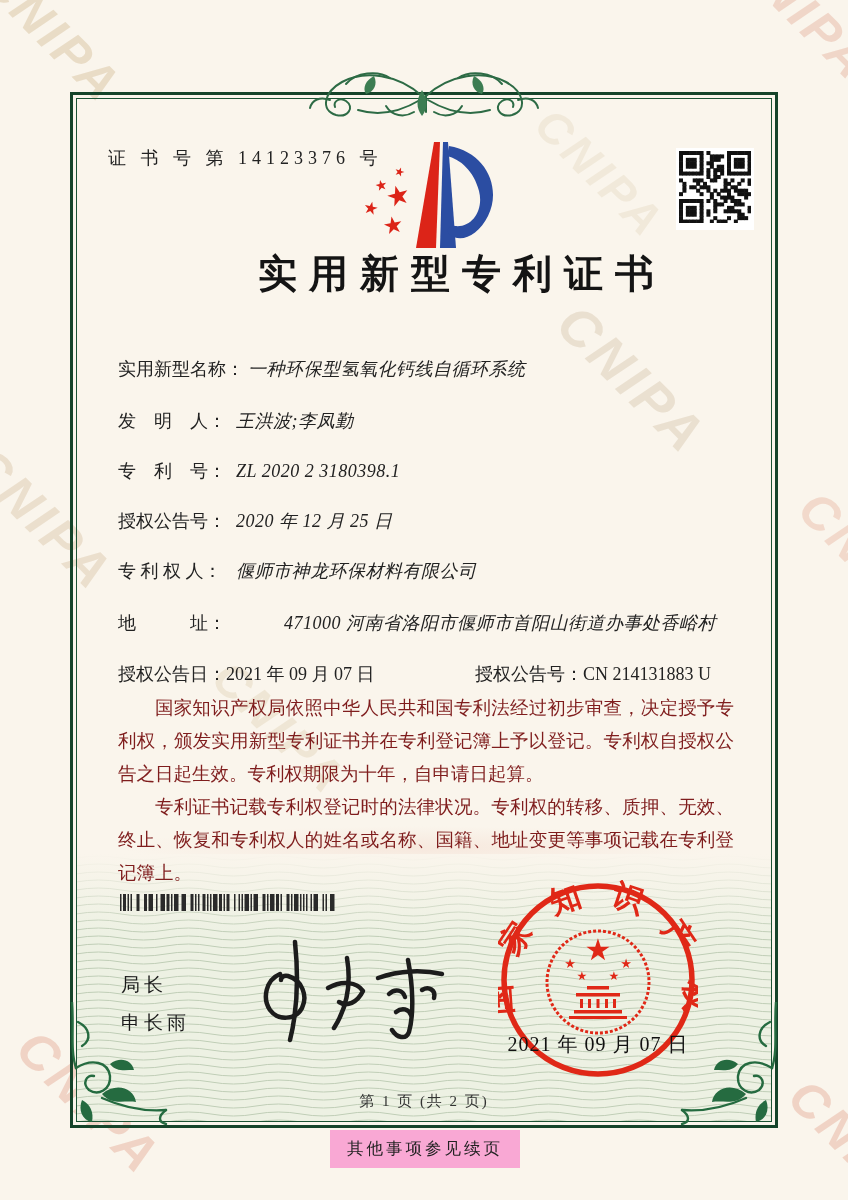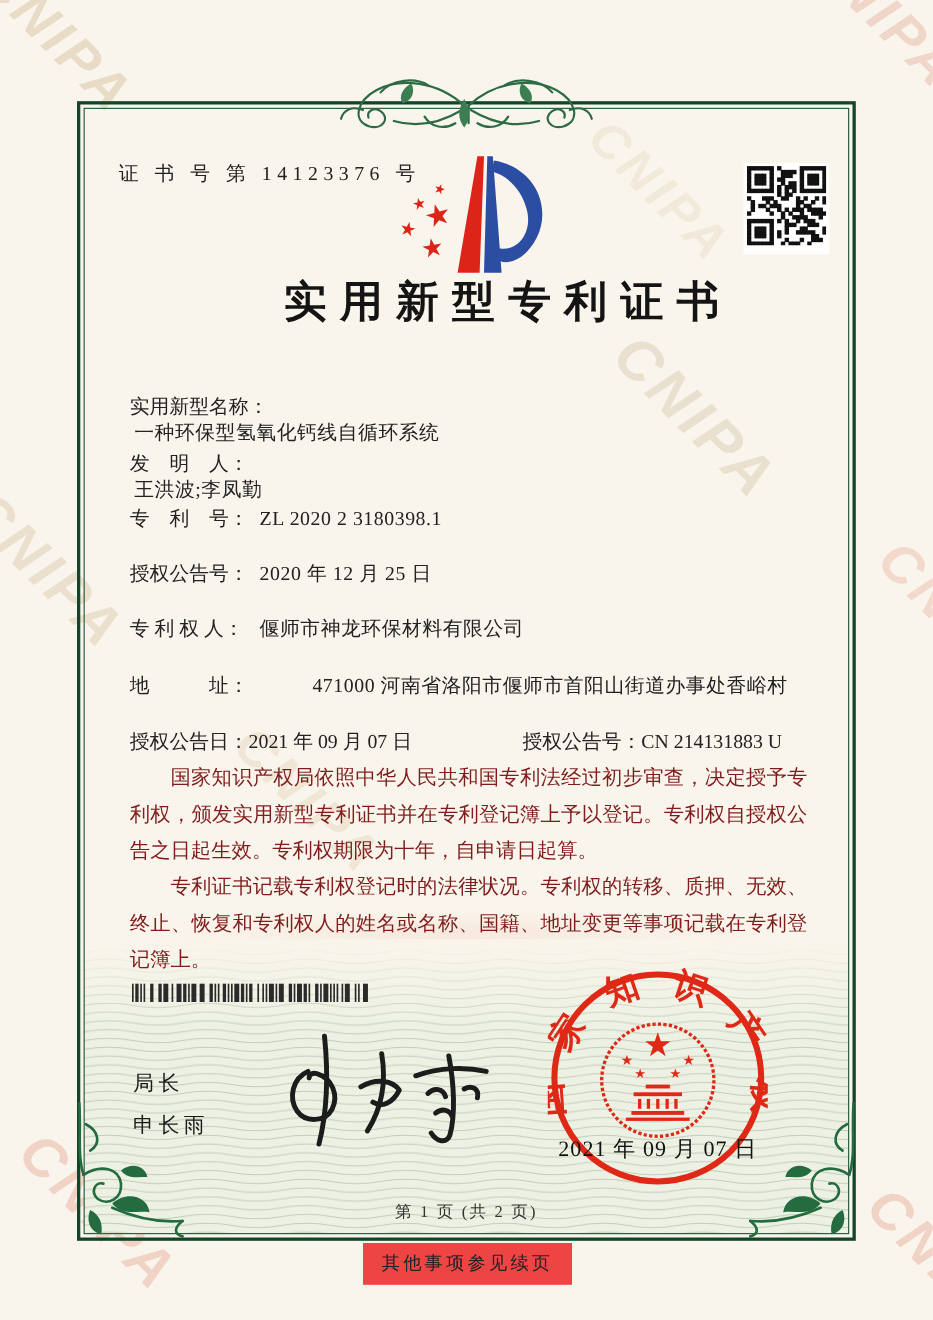--- a/index.html
+++ b/index.html
@@ -18,33 +18,33 @@
   .green-fade{position:absolute;left:0;top:0;width:100%;height:80px;
               background:linear-gradient(#faf5ec,rgba(250,245,236,0));}
   .pink-band{position:absolute;left:120px;top:826px;width:600px;height:44px;z-index:2;
              background:radial-gradient(ellipse at center,rgba(238,200,185,.28),rgba(238,200,185,0) 70%);}
   
   .cert-no{position:absolute;left:108px;top:146px;font-size:18px;letter-spacing:5px;z-index:3;}
   .title{position:absolute;left:0;top:247px;width:848px;text-align:center;font-size:39px;
          font-weight:bold;letter-spacing:12px;color:#141414;z-index:3;padding-left:38px;}
   .frow{position:absolute;left:118px;font-size:18px;z-index:3;display:flex;white-space:nowrap;}
   .frow .lab{display:inline-block;min-width:114px;}
-  .frow .val{display:inline-block;margin-left:4px;letter-spacing:.5px;}
+  .frow .val{display:inline-block;margin-left:4px;letter-spacing:.5px;font-style:italic;}
   .grantrow{position:absolute;left:118px;top:662px;font-size:18px;z-index:3;white-space:nowrap;}
   .grantrow .g2{margin-left:96px;}
   .paras{position:absolute;left:118px;top:692px;width:616px;font-size:18.5px;line-height:33px;
          text-align:justify;z-index:3;color:#7f1d1d;}
   .paras p{margin:0;text-indent:2em;}
   .director{position:absolute;left:121px;font-size:19px;z-index:4;color:#1a1a1a;
             font-family:"Liberation Sans","DejaVu Sans",sans-serif;letter-spacing:4px;}
   .seal-date{position:absolute;left:498px;top:1031px;width:200px;text-align:center;
              font-size:20px;letter-spacing:1px;color:#111;z-index:6;}
   .page-foot{position:absolute;left:70px;top:1092px;width:708px;text-align:center;
              font-size:15px;letter-spacing:2px;color:#333;z-index:4;}
-  .cont-box{position:absolute;left:330px;top:1130px;width:190px;height:38px;background:#ef4444;
+  .cont-box{position:absolute;left:330px;top:1130px;width:190px;height:38px;background:#f9a8d4;
             z-index:4;text-align:center;line-height:38px;font-size:16.5px;letter-spacing:3px;color:#222;}
   .qr-wrap{position:absolute;left:676px;top:148px;background:#fff;padding:3px;z-index:3;}
   .barcode{position:absolute;left:120px;top:894px;z-index:4;}
   .logo{position:absolute;left:348px;top:136px;z-index:3;}
   .signature{position:absolute;left:250px;top:936px;z-index:5;}
   .seal{position:absolute;left:498px;top:880px;z-index:5;}
   .ornament{position:absolute;z-index:4;}
 </style>
 </head>
 <body>
@@ -352,25 +352,25 @@
       <rect x="20.57" y="54.86" width="4" height="4" fill="#111"></rect>
       <rect x="20.57" y="58.29" width="4" height="4" fill="#111"></rect>
       <rect x="20.57" y="61.71" width="4" height="4" fill="#111"></rect>
       <rect x="20.57" y="65.14" width="4" height="4" fill="#111"></rect>
       <rect x="20.57" y="68.57" width="4" height="4" fill="#111"></rect>
     </svg>
 </div>
 
 <div class="title">实用新型专利证书</div>
 
-<div class="frow" style="top:357px;flex-direction:column;">
+<div class="frow" style="top:357px;">
   <span class="lab">实用新型名称：</span>
   <span class="val">一种环保型氢氧化钙线自循环系统</span>
 </div>
-<div class="frow" style="top:409px;flex-direction:column;">
+<div class="frow" style="top:409px;">
   <span class="lab">发　明　人：</span>
   <span class="val">王洪波;李凤勤</span>
 </div>
 <div class="frow" style="top:459px;align-items:center;">
   <span class="lab">专　利　号：</span>
   <span class="val">ZL 2020 2 3180398.1</span>
 </div>
 <div class="frow" style="top:509px;">
   <span class="lab">授权公告号：</span>
   <span class="val">2020 年 12 月 25 日</span>

